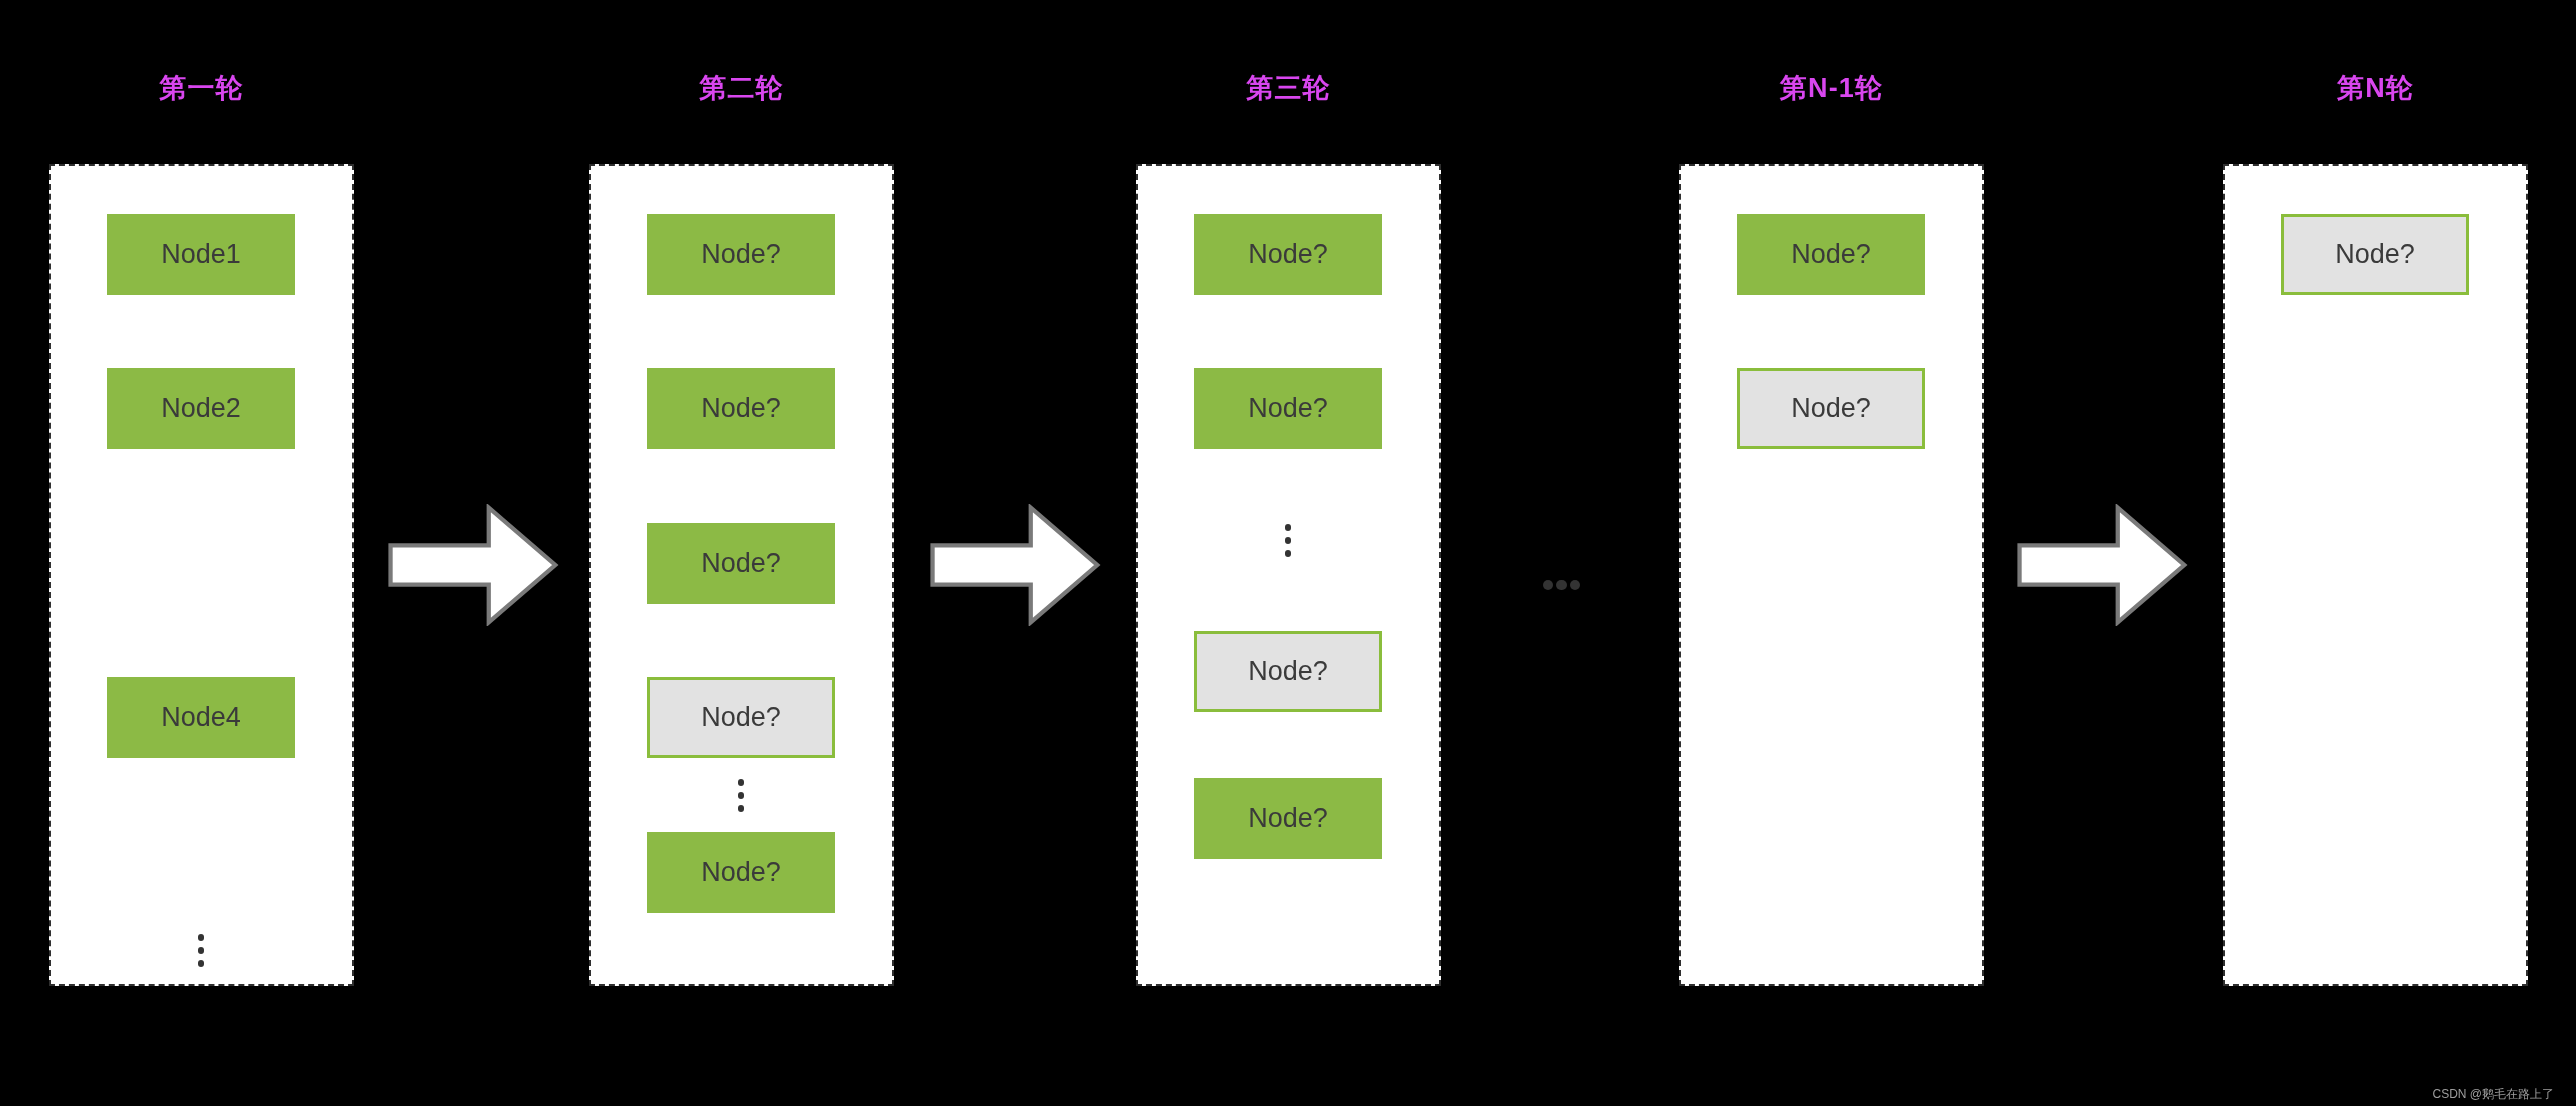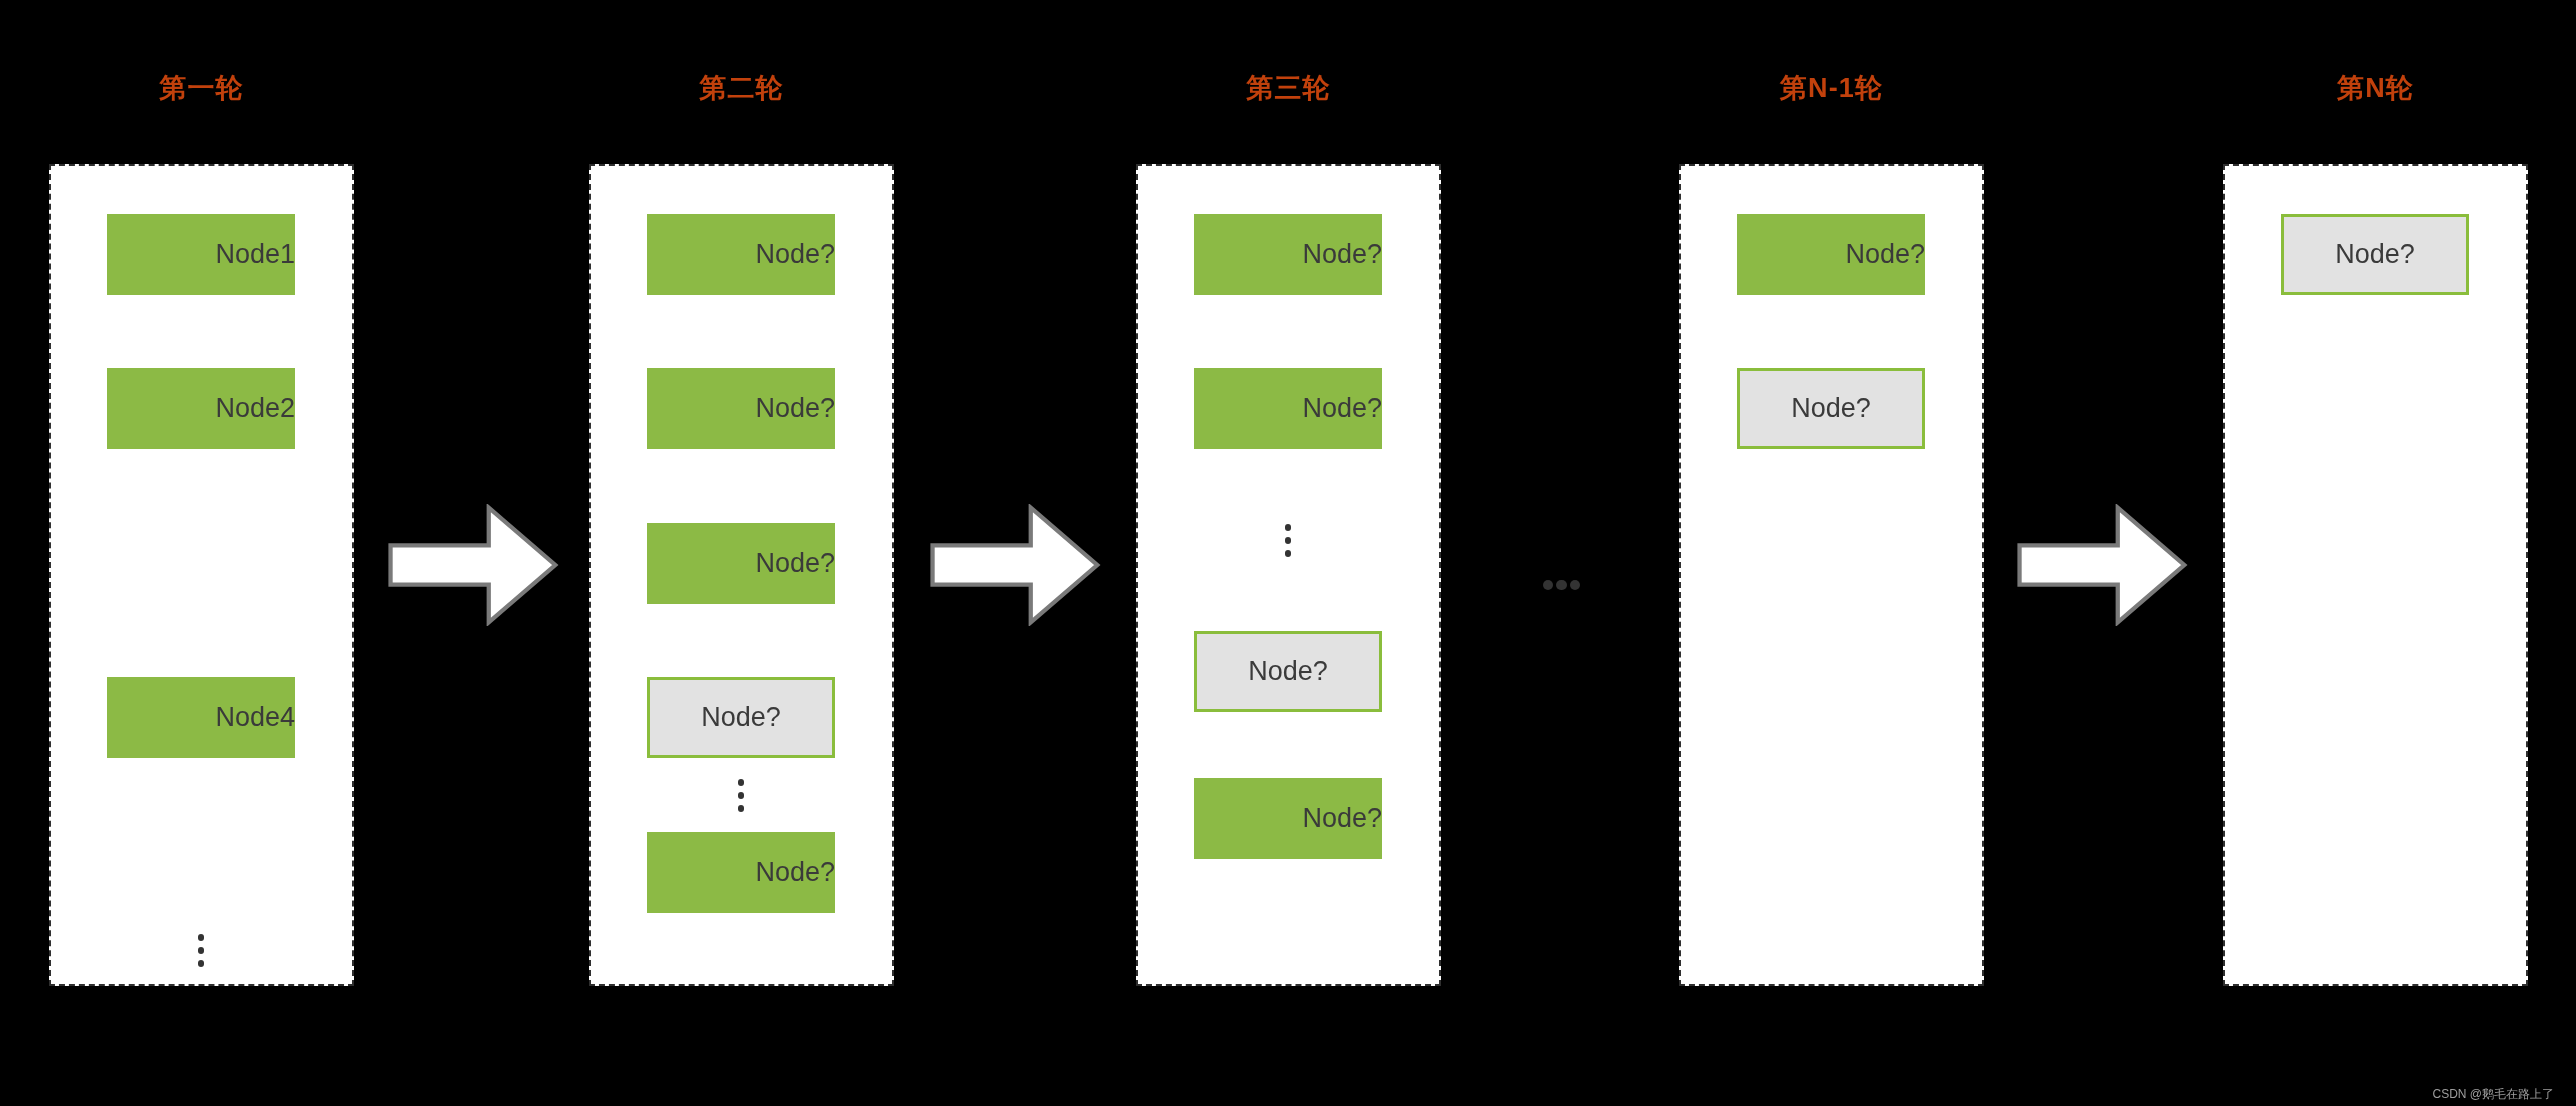--- a/index.html
+++ b/index.html
@@ -13,21 +13,21 @@
   }
   .round-header {
     position: absolute;
     top: 72px;
     width: 305px;
     height: 33px;
     line-height: 33px;
     text-align: center;
     font-size: 27px;
     font-weight: bold;
-    color: #c2410c;
+    color: #d946ef;
     letter-spacing: 1.2px;
   }
   .panel {
     position: absolute;
     top: 164px;
     width: 305px;
     height: 822px;
     background: #ffffff;
     border: 2.4px dashed #2f2f2f;
     box-sizing: border-box;
@@ -37,21 +37,21 @@
     left: 56px;
     width: 188px;
     height: 81px;
     box-sizing: border-box;
     display: flex;
     align-items: center;
     justify-content: center;
     font-size: 27px;
     color: #3a3a3a;
   }
-  .node.green { background: #8CBA45; justify-content: flex-end; }
+  .node.green { background: #8CBA45; }
   .node.selected { background: #E2E2E2; border: 3.7px solid #8ABD3C; }
   .vdots {
     position: absolute;
     left: 0;
     width: 300px;
     height: 33px;
     display: flex;
     flex-direction: column;
     align-items: center;
     justify-content: space-between;

